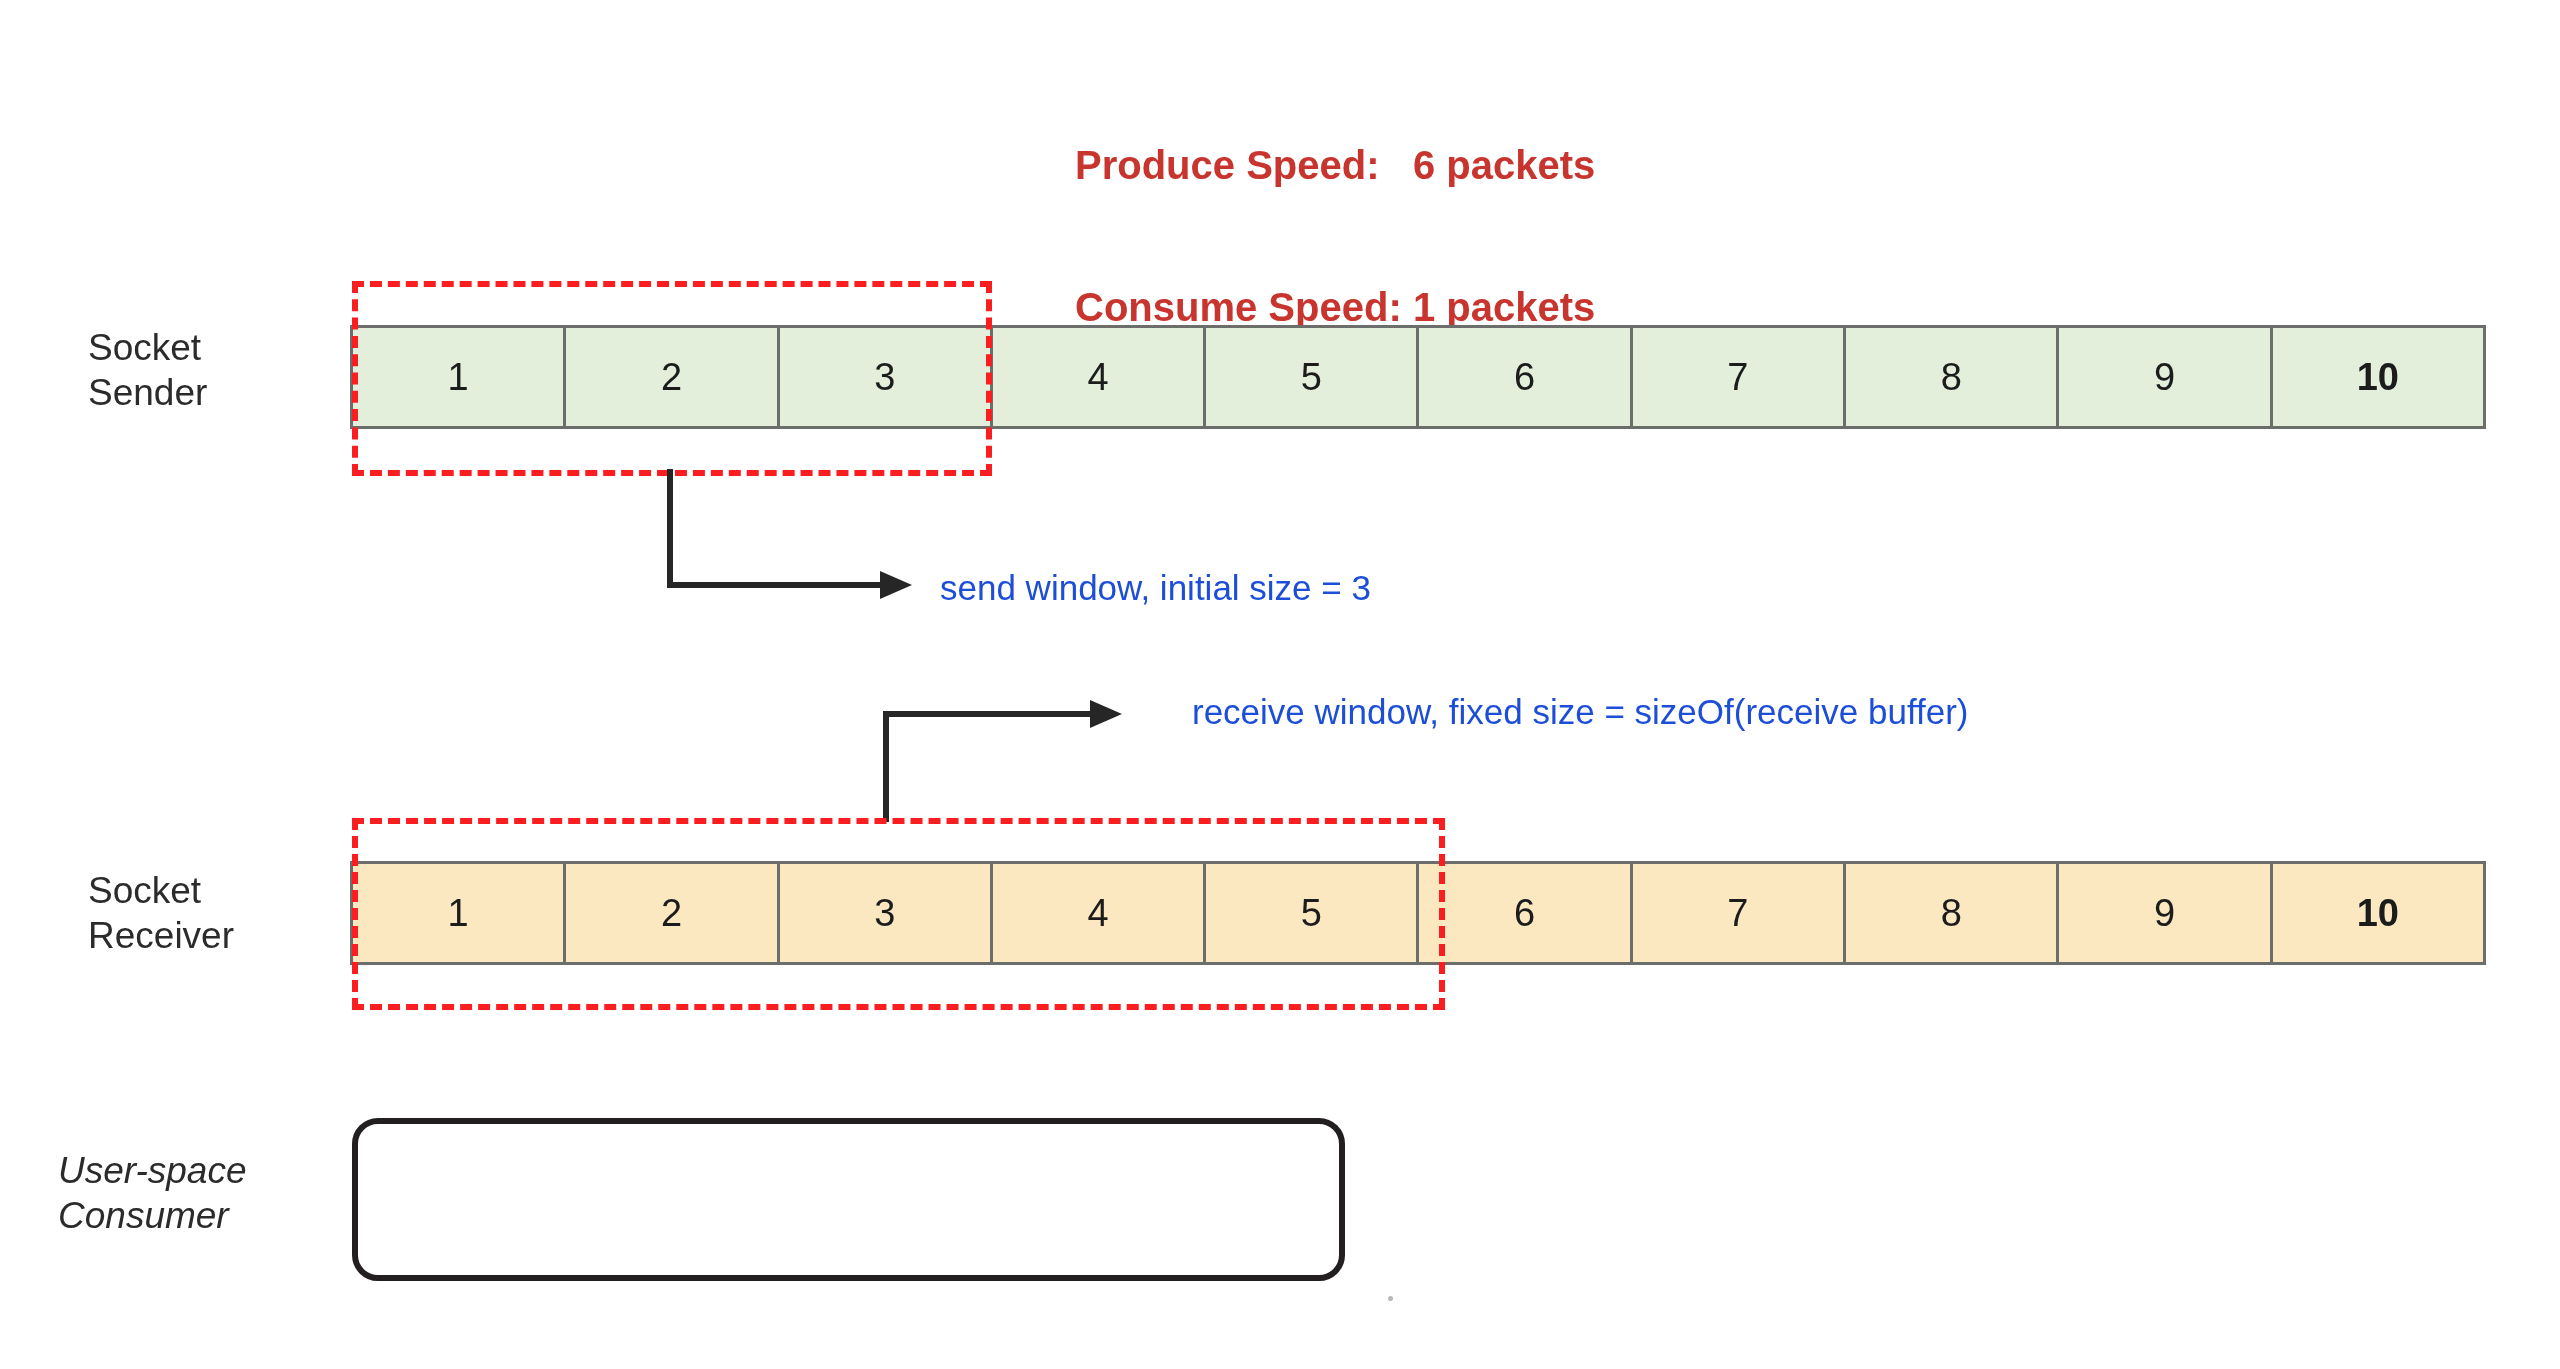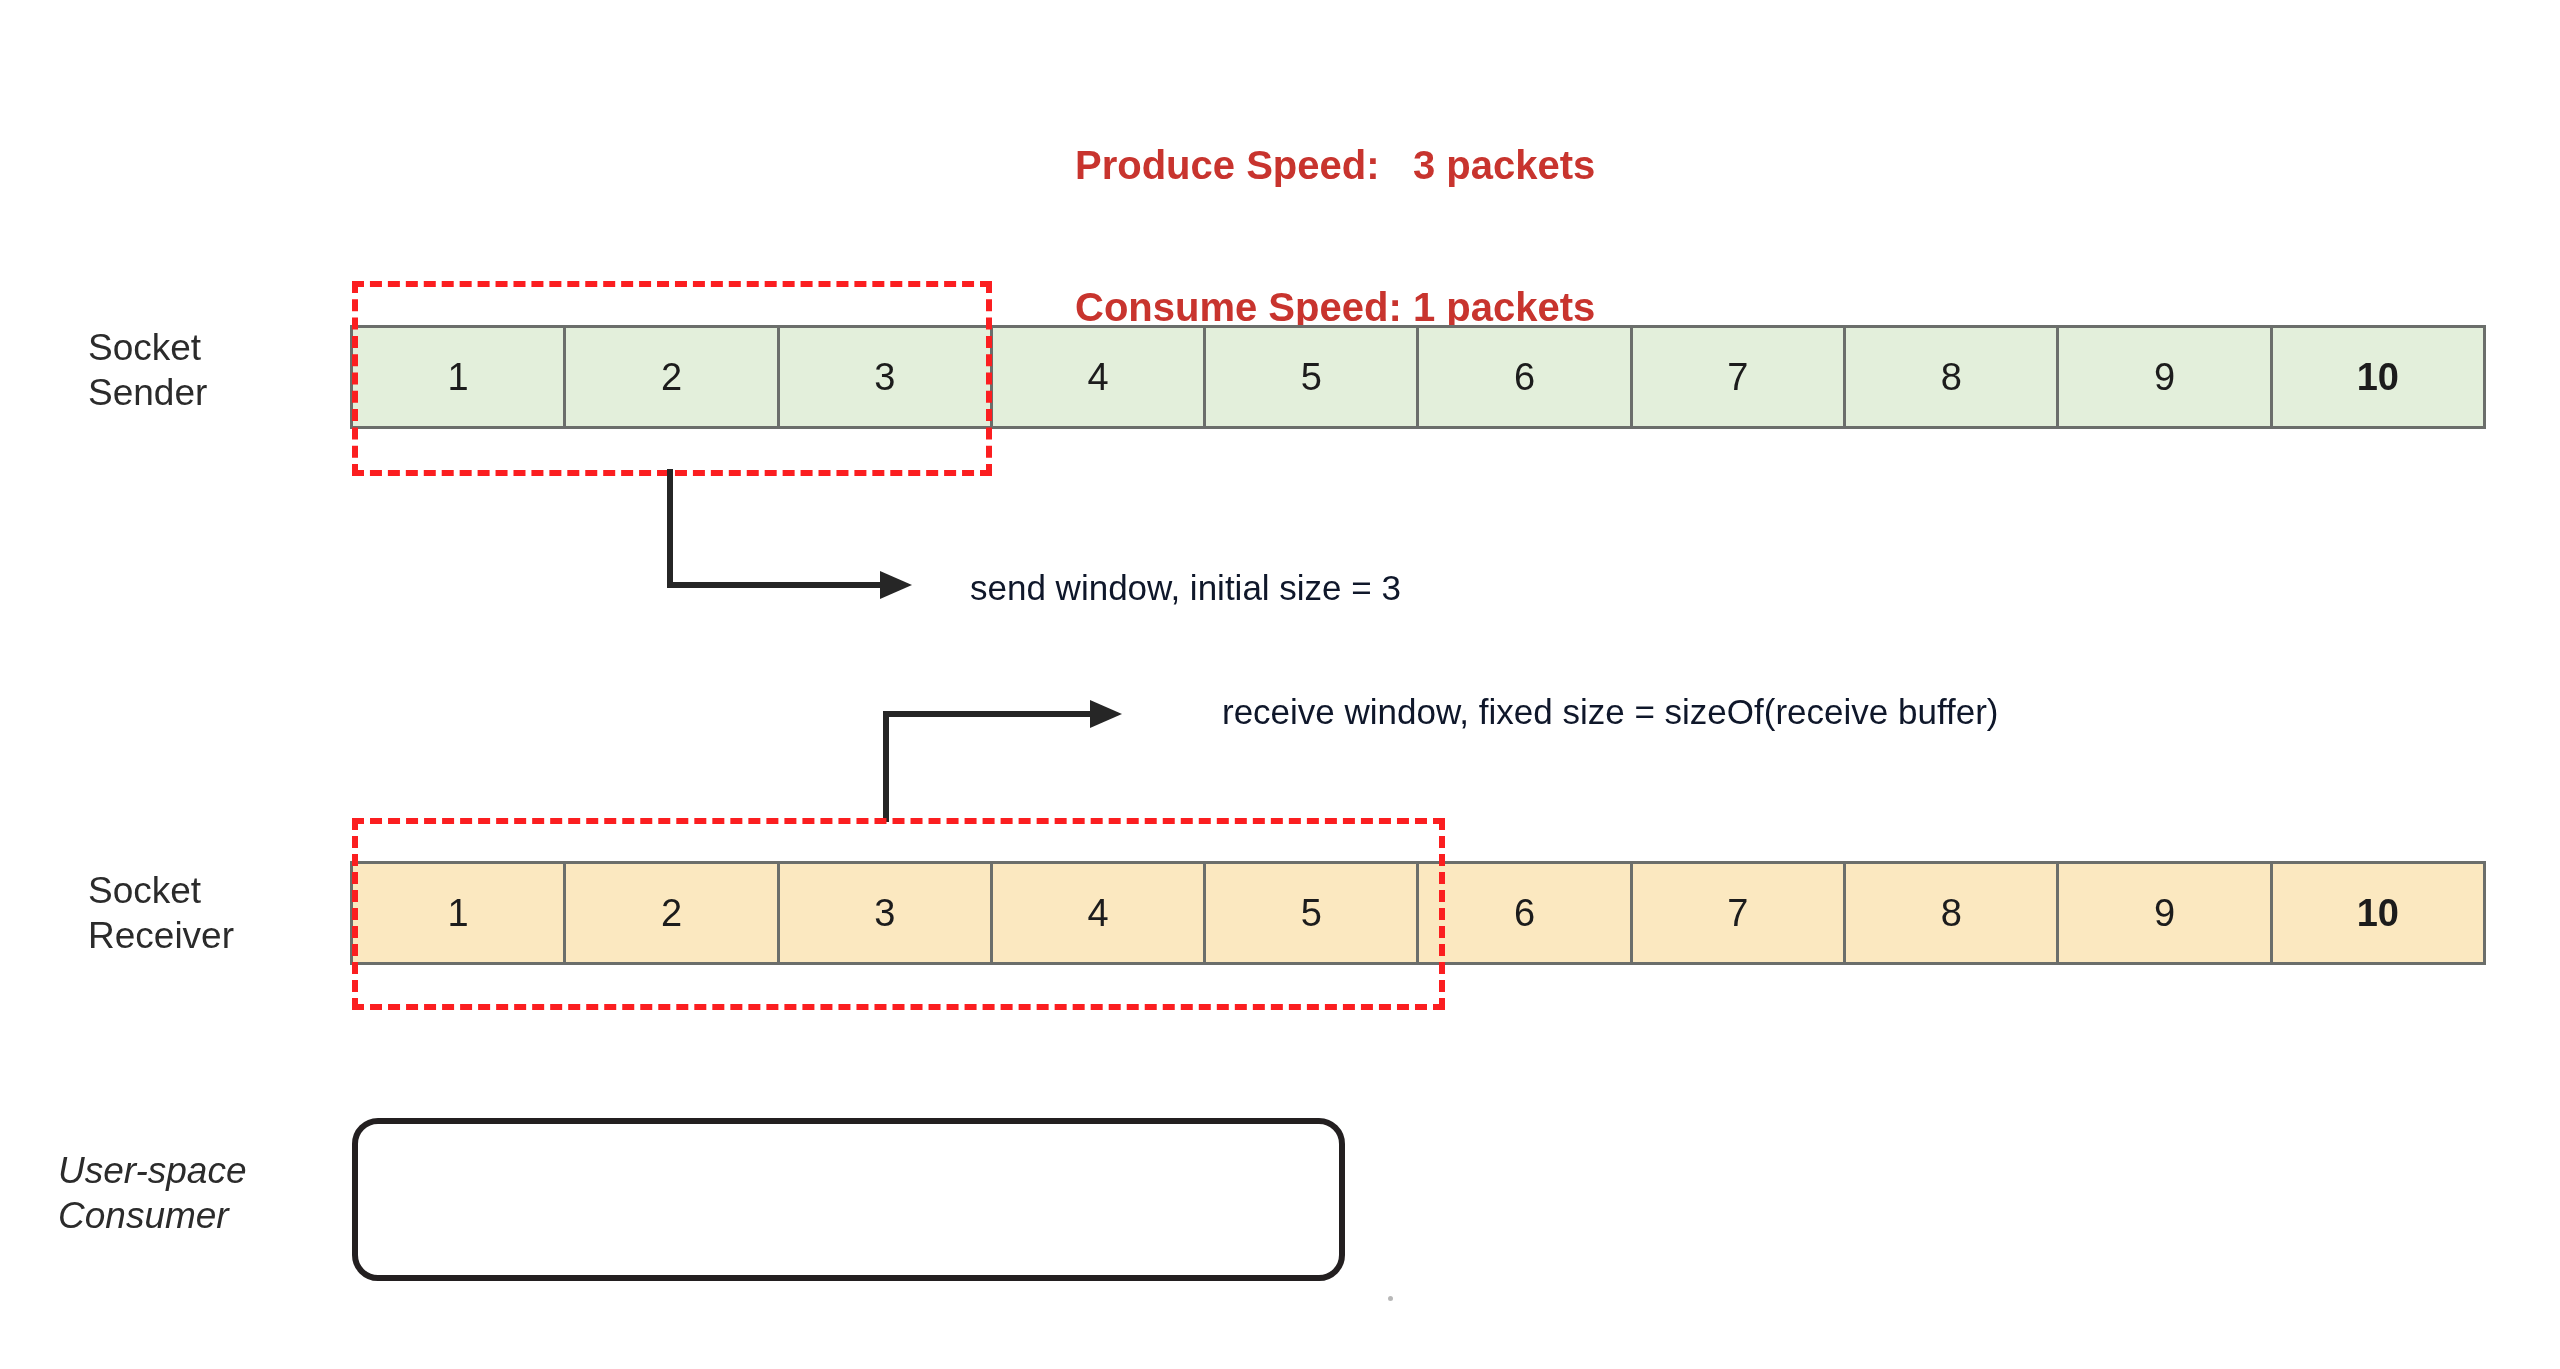--- a/index.html
+++ b/index.html
@@ -108,24 +108,23 @@
   #receive-window {
     left: 352px;
     top: 818px;
     width: 1093px;
     height: 192px;
   }
 
   
   .annot {
     position: absolute;
-    color: #0f172a;
+    color: #1d4ed8;
     font-size: 35px;
     white-space: nowrap;
-    margin-left: 30px;
   }
   #send-annot    { left: 940px;  top: 568px; }
   #receive-annot { left: 1192px; top: 692px; }
 
   
   .connector {
     position: absolute;
     overflow: visible;
   }
   #send-connector    { left: 640px; top: 455px;  width: 300px; height: 160px; }
@@ -159,21 +158,21 @@
   }
 </style>
 </head>
 <body>
 
 <div class="stage">
 
   <div class="speed-block">
     <div class="speed-row produce">
       <span class="speed-label">Produce Speed:</span>
-      <span class="speed-value">3 packets</span>
+      <span class="speed-value">6 packets</span>
     </div>
     <div class="speed-row consume">
       <span class="speed-label">Consume Speed:</span>
       <span class="speed-value">1 packets</span>
     </div>
   </div>
 
   <div class="row-label" id="label-sender">Socket
 Sender</div>
 

